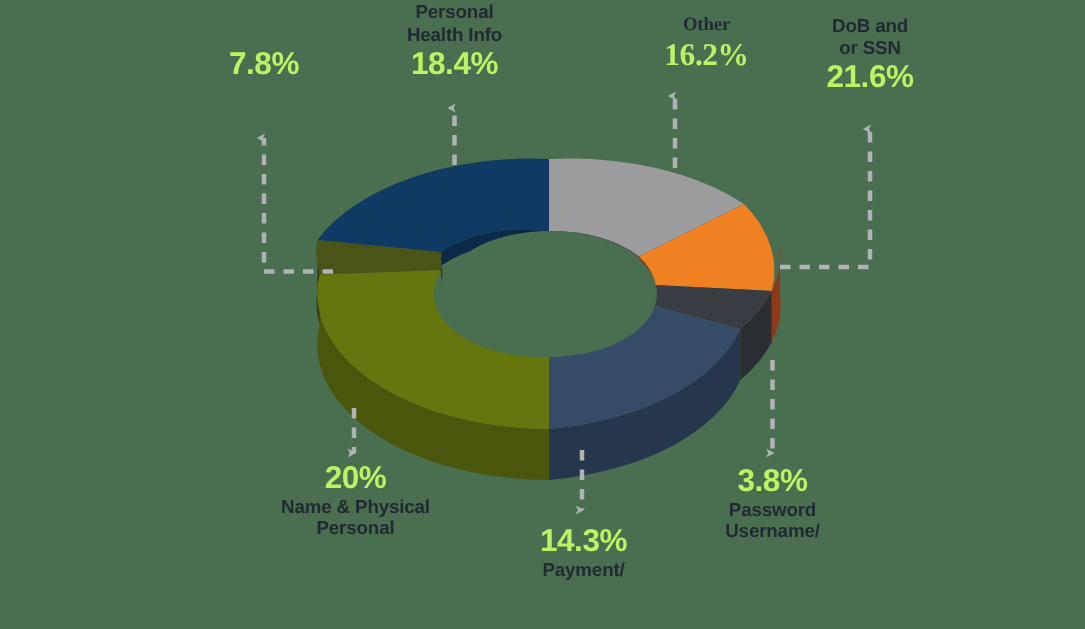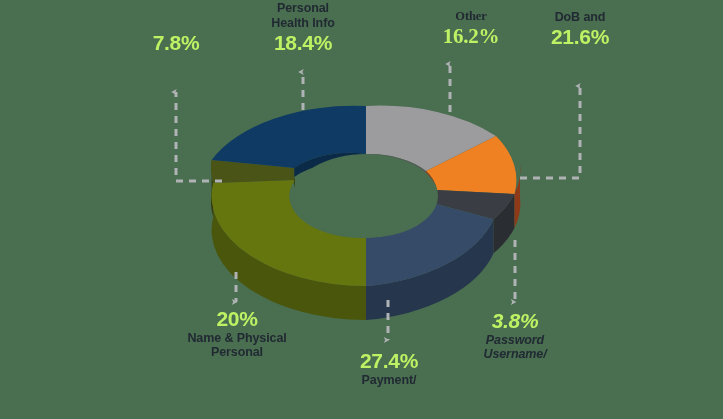--- a/index.html
+++ b/index.html
@@ -198,34 +198,35 @@
   <div class="callout lbl-top" style="left:416px; top:9px; width:110px;font-family:Liberation Serif, serif;">
     <div class="lbl">
       <div>Other</div>
     </div>
     <div class="pct">16.2%</div>
   </div>
 
   <div class="callout lbl-top" style="left:524px; top:10px; width:112px;">
     <div class="lbl">
       <div>DoB and</div>
+      <div>or SSN</div>
     </div>
     <div class="pct">21.6%</div>
   </div>
 
-  <div class="callout pct-top" style="left:455px; top:310px; width:120px;font-style:italic;">
+  <div class="callout pct-top" style="left:455px; top:310px; width:120px;">
     <div class="pct">3.8%</div>
     <div class="lbl">
       <div>Password</div>
       <div>Username/</div>
     </div>
   </div>
 
   <div class="callout pct-top" style="left:330px; top:350px; width:118px;">
-    <div class="pct">27.4%</div>
+    <div class="pct">14.3%</div>
     <div class="lbl">
       <div>Payment/</div>
     </div>
   </div>
 
   <div class="callout pct-top" style="left:166px; top:308px; width:142px;">
     <div class="pct">20%</div>
     <div class="lbl">
       <div>Name &amp; Physical</div>
       <div>Personal</div>

